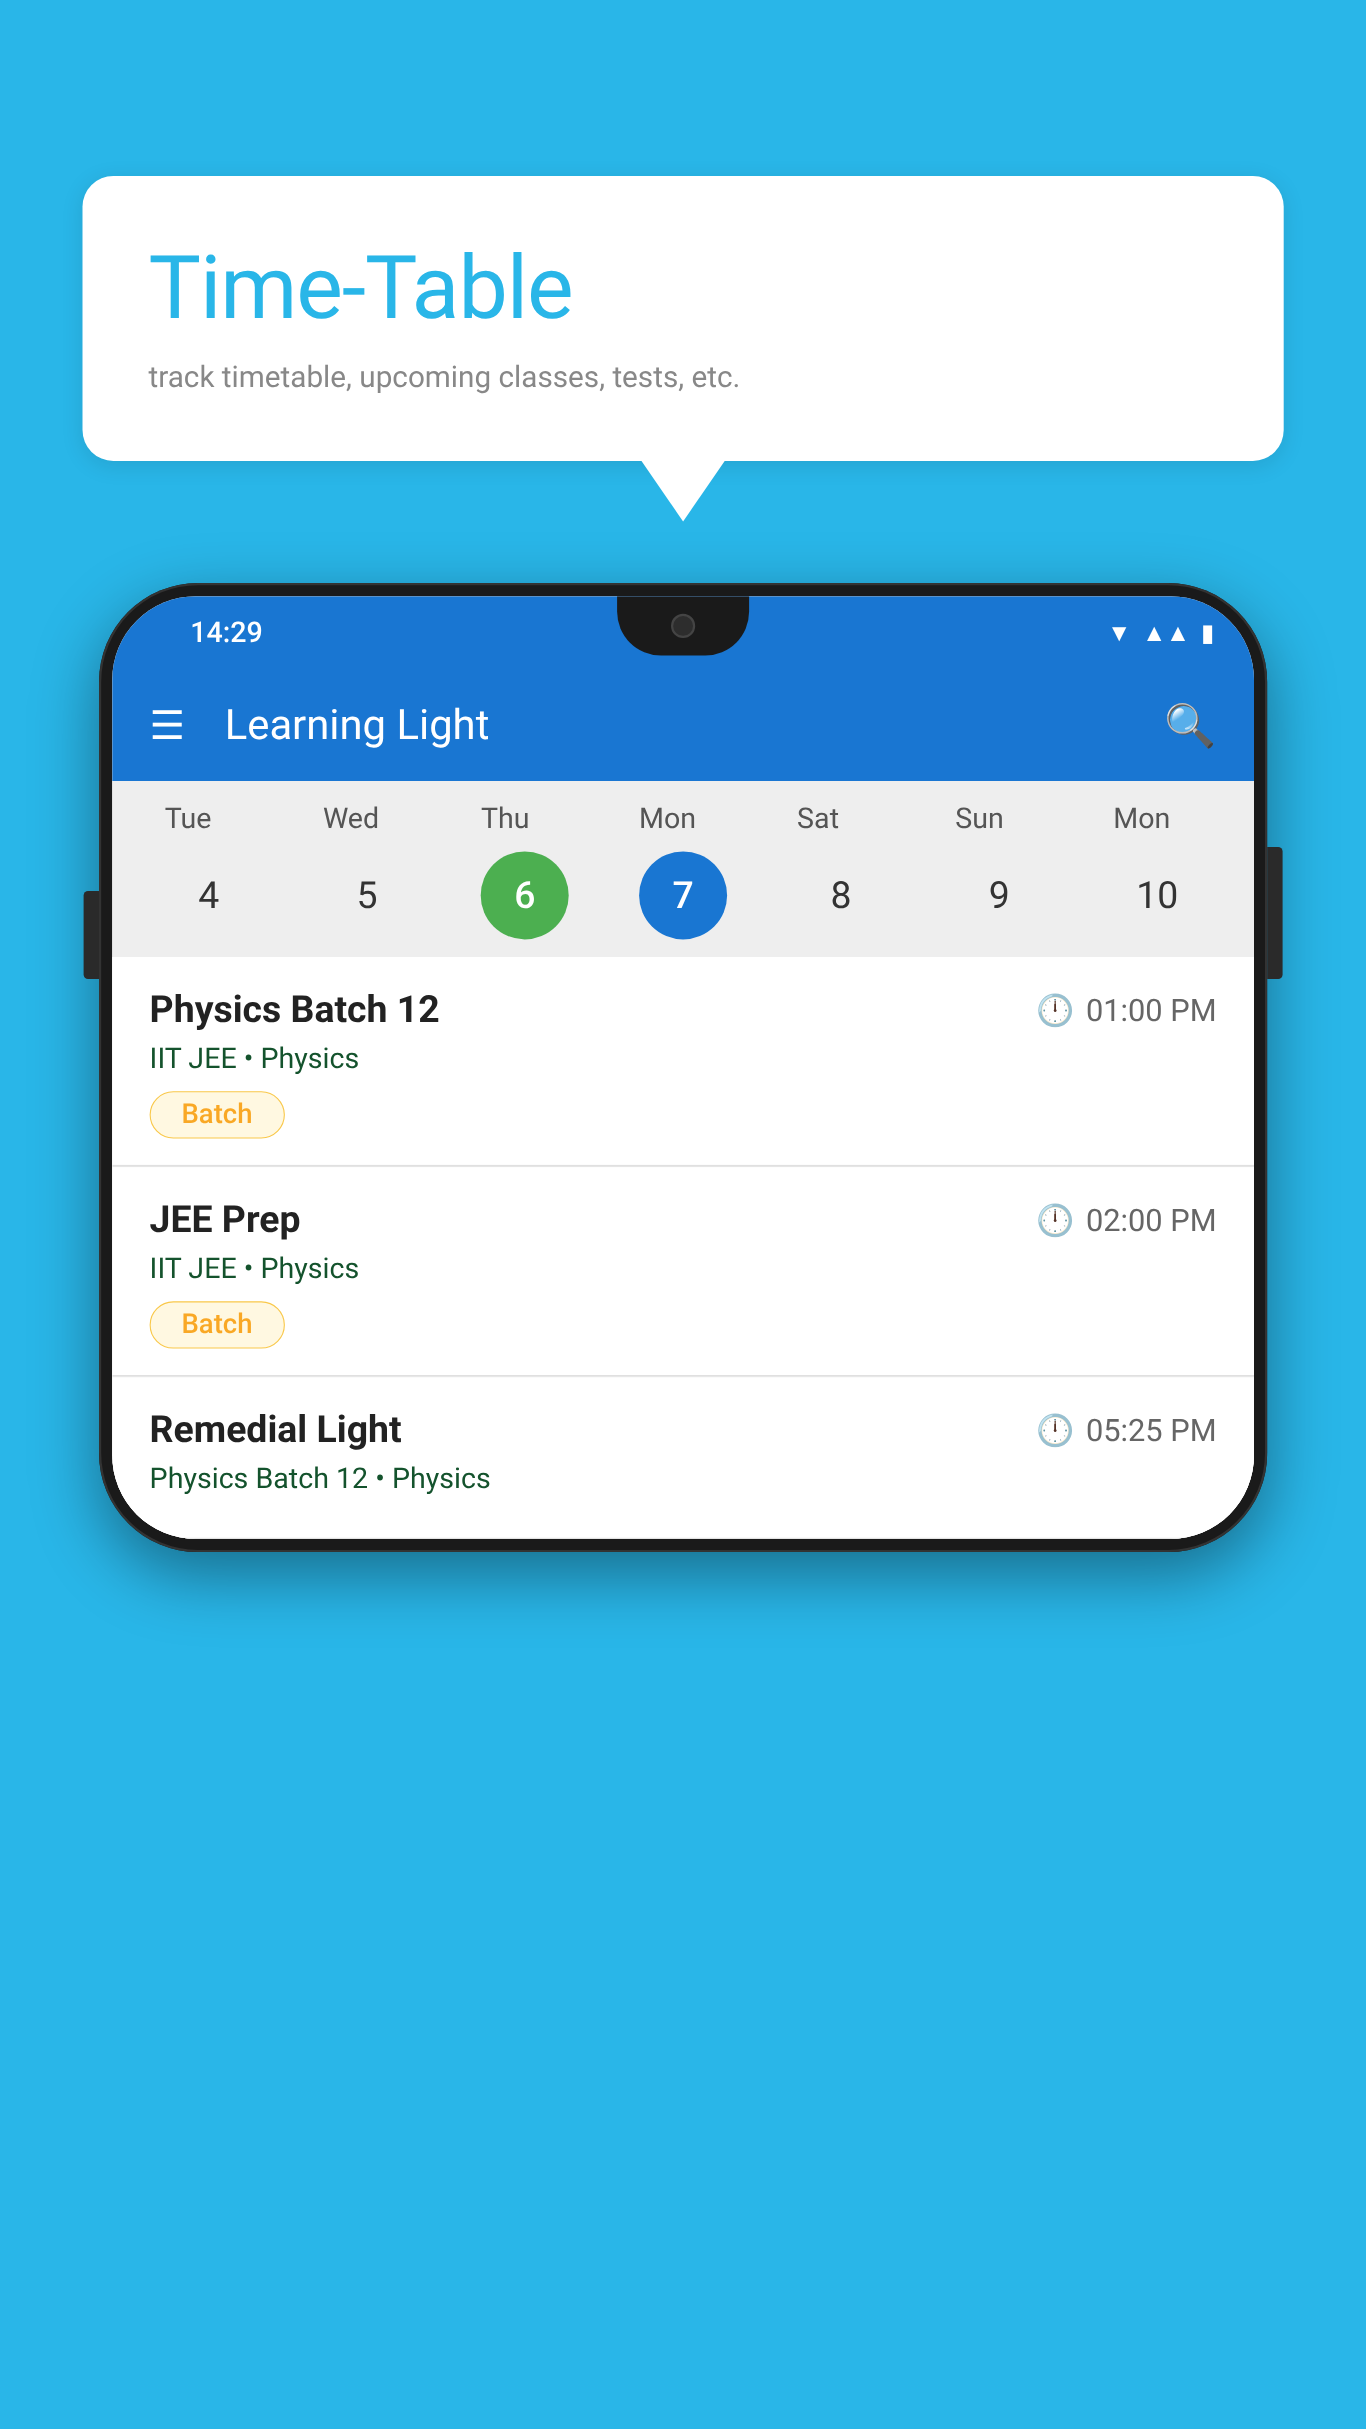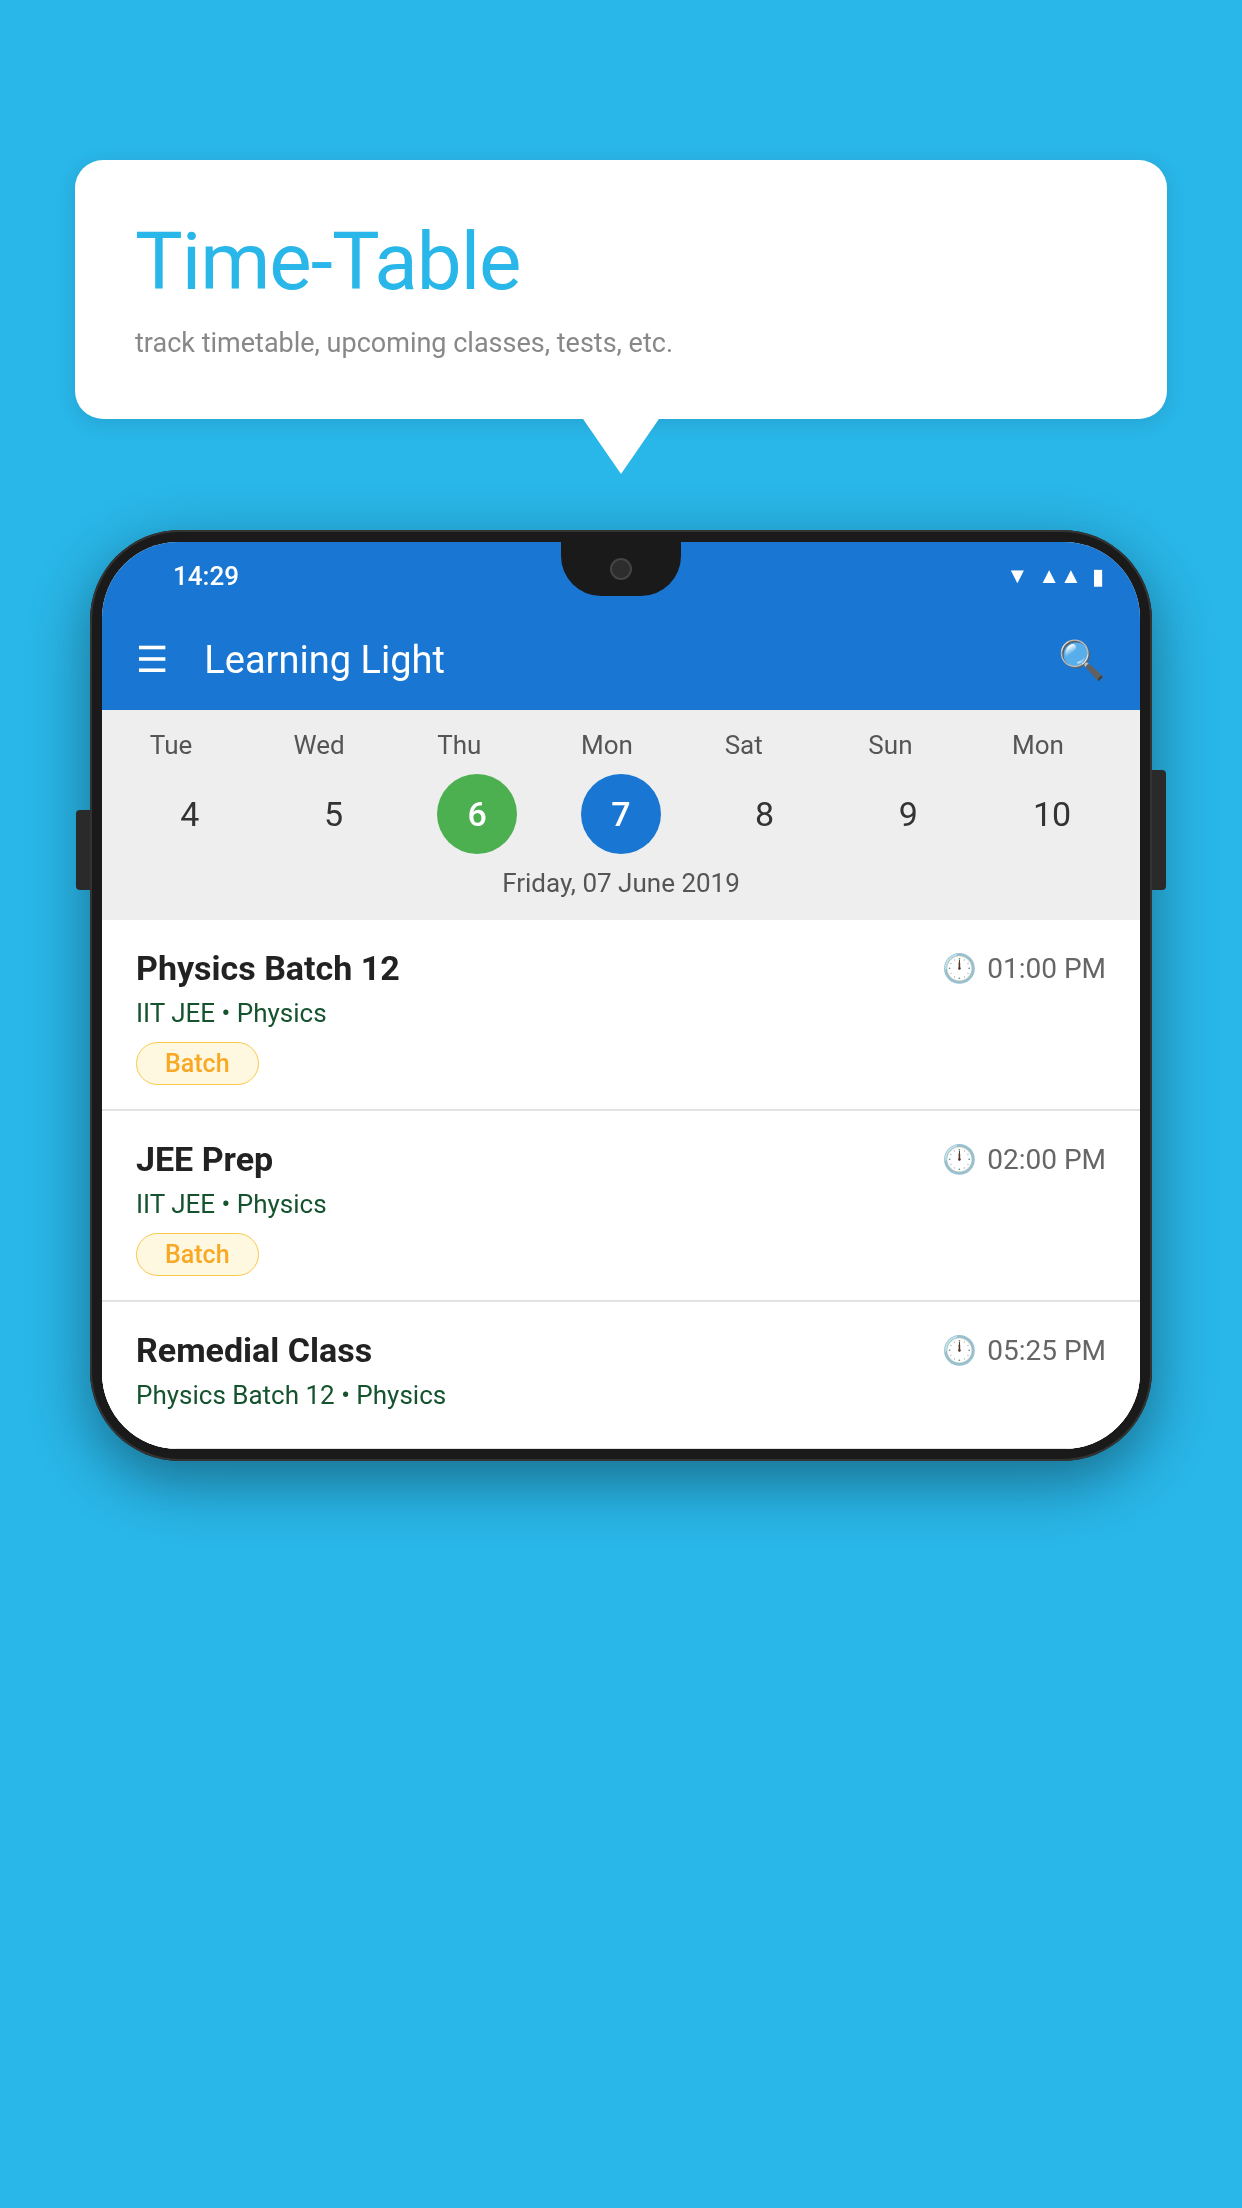--- a/index.html
+++ b/index.html
@@ -346,21 +346,20 @@
         </div>
         <div class="day-numbers">
           <span class="day-num">4</span>
           <span class="day-num">5</span>
           <span class="day-num today">6</span>
           <span class="day-num selected">7</span>
           <span class="day-num">8</span>
           <span class="day-num">9</span>
           <span class="day-num">10</span>
         </div>
-        <div class="selected-date-label">Friday, 07 June 2019</div>
       </div>
 
       <div class="schedule-list">
 
         <div class="schedule-item">
           <div class="schedule-item-header">
             <span class="schedule-item-title">Physics Batch 12</span>
             <span class="schedule-time">
               <span class="clock-icon">🕛</span>
               01:00 PM
@@ -377,21 +376,21 @@
               <span class="clock-icon">🕛</span>
               02:00 PM
             </span>
           </div>
           <div class="schedule-subtitle">IIT JEE • Physics</div>
           <span class="batch-badge">Batch</span>
         </div>
 
         <div class="schedule-item">
           <div class="schedule-item-header">
-            <span class="schedule-item-title">Remedial Class</span>
+            <span class="schedule-item-title">Remedial Light</span>
             <span class="schedule-time">
               <span class="clock-icon">🕛</span>
               05:25 PM
             </span>
           </div>
           <div class="schedule-subtitle">Physics Batch 12 • Physics</div>
         </div>
 
       </div>
     </div>

